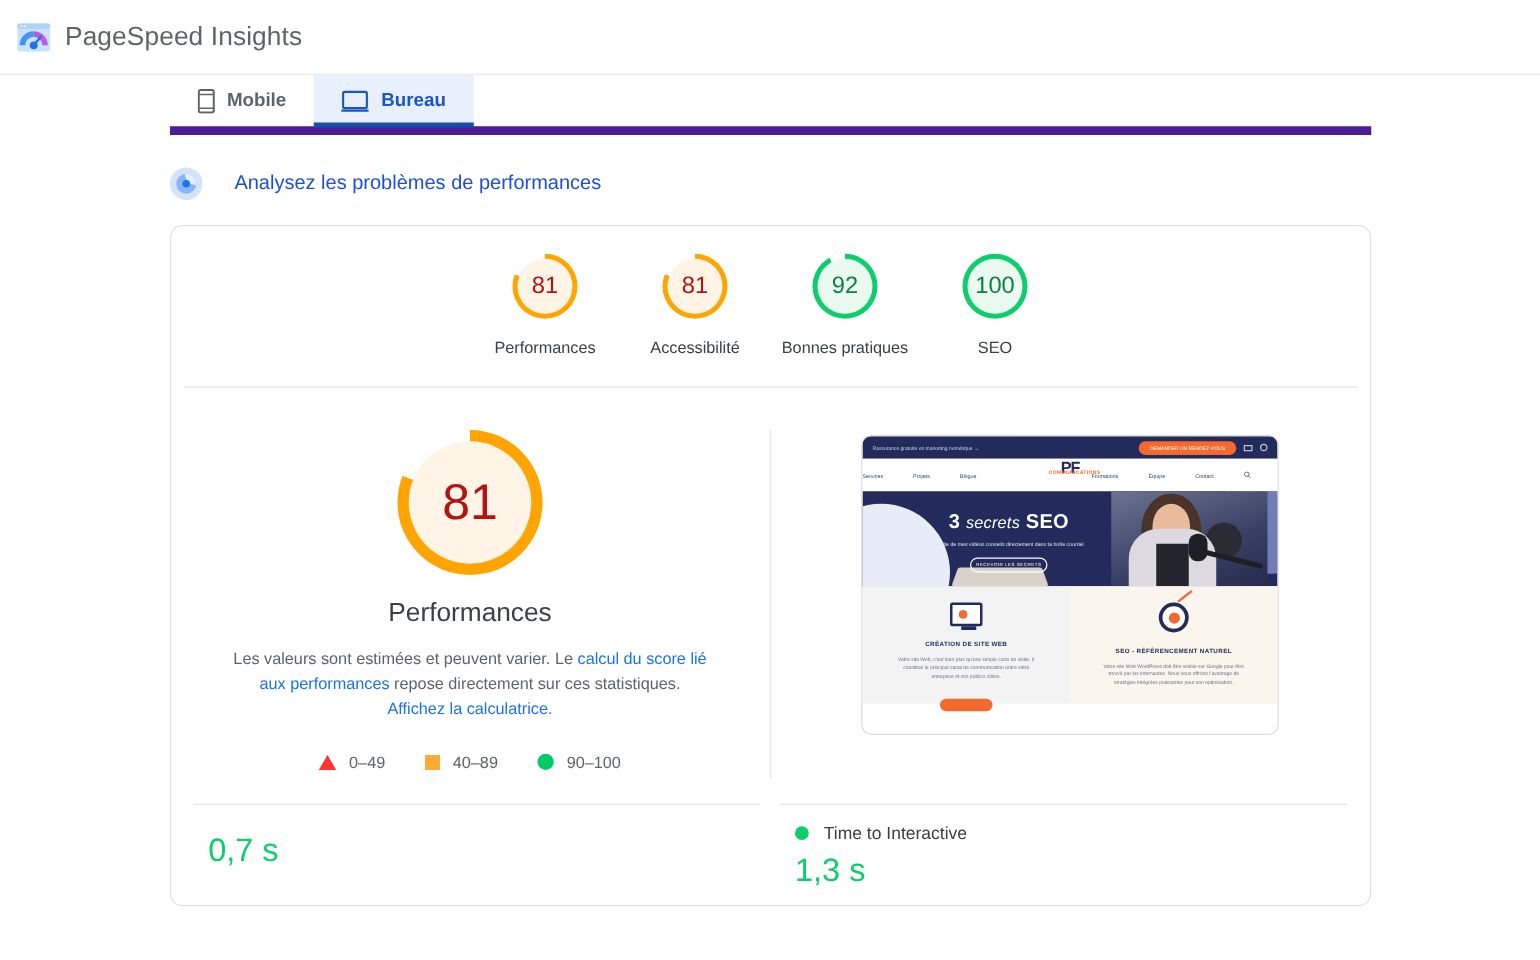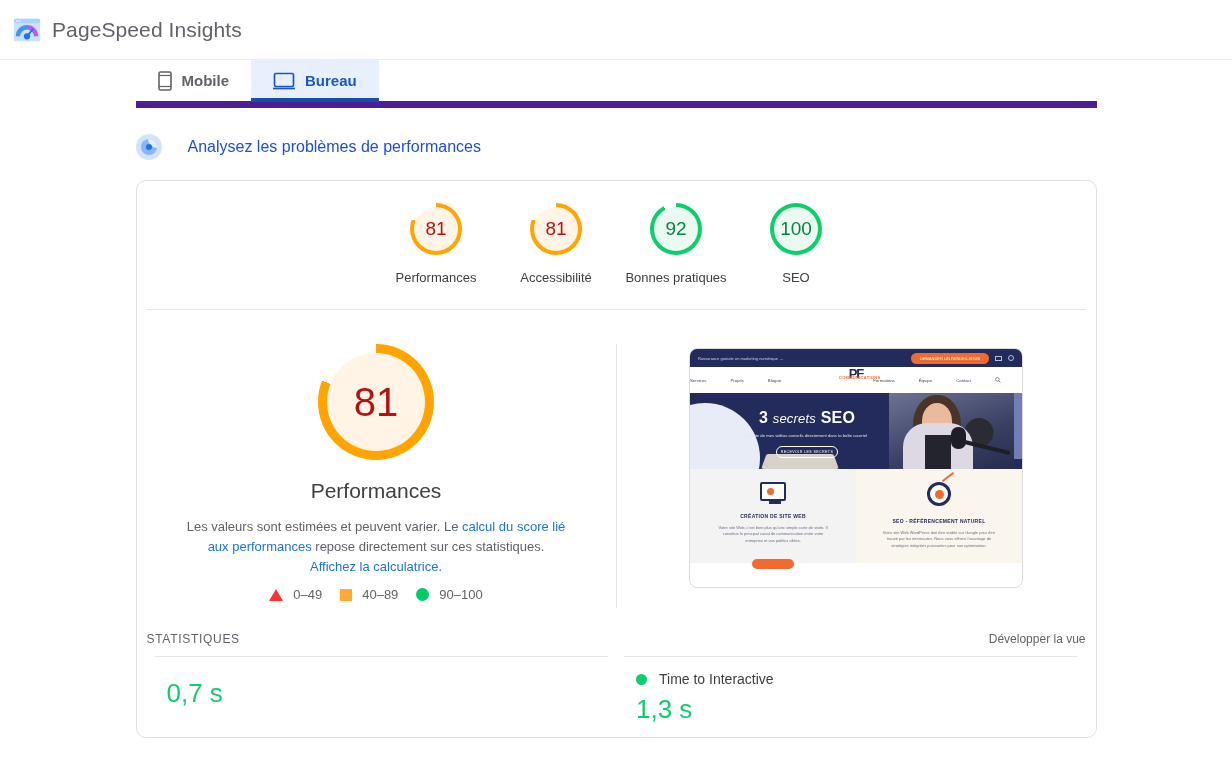--- a/index.html
+++ b/index.html
@@ -178,22 +178,22 @@
     width: 380px;
     margin-top: 14px;
     font-size: 13px;
     line-height: 20px;
     color: #5f6368;
     text-align: center;
   }
   .summary-desc a { color: #1a73e8; text-decoration: none; }
   .legend {
     display: flex;
-    gap: 18px;
-    margin-top: 10px;
+    gap: 32px;
+    margin-top: 25px;
     font-size: 13px;
     color: #5f6368;
     align-items: center;
   }
   .legend-item { display: flex; align-items: center; gap: 10px; }
   .lg-tri {
     width: 0; height: 0;
     border-left: 7px solid transparent;
     border-right: 7px solid transparent;
     border-bottom: 12px solid #f33;
@@ -616,24 +616,20 @@
               </span>
               <span class="ct">SEO - RÉFÉRENCEMENT NATUREL</span>
               <span class="cb">Votre site Web WordPress doit être visible sur Google pour être trouvé par les internautes. Nous vous offrons l'avantage de stratégies intégrées puissantes pour son optimisation.</span>
             </div>
           </div>
 
         </div>
       </div>
     </div>
 
-    <div class="stats-head">
-      <span class="stats-title">STATISTIQUES</span>
-      <span class="stats-expand">Développer la vue</span>
-    </div>
 
     <div class="metrics">
       <div class="metric-col">
         <div class="metric">
           <div class="metric-val" id="mv0" style="color: rgb(12, 206, 107);">0,7 s</div>
         </div>
       </div>
       <div class="metric-col">
         <div class="metric">
           <div class="metric-head">

